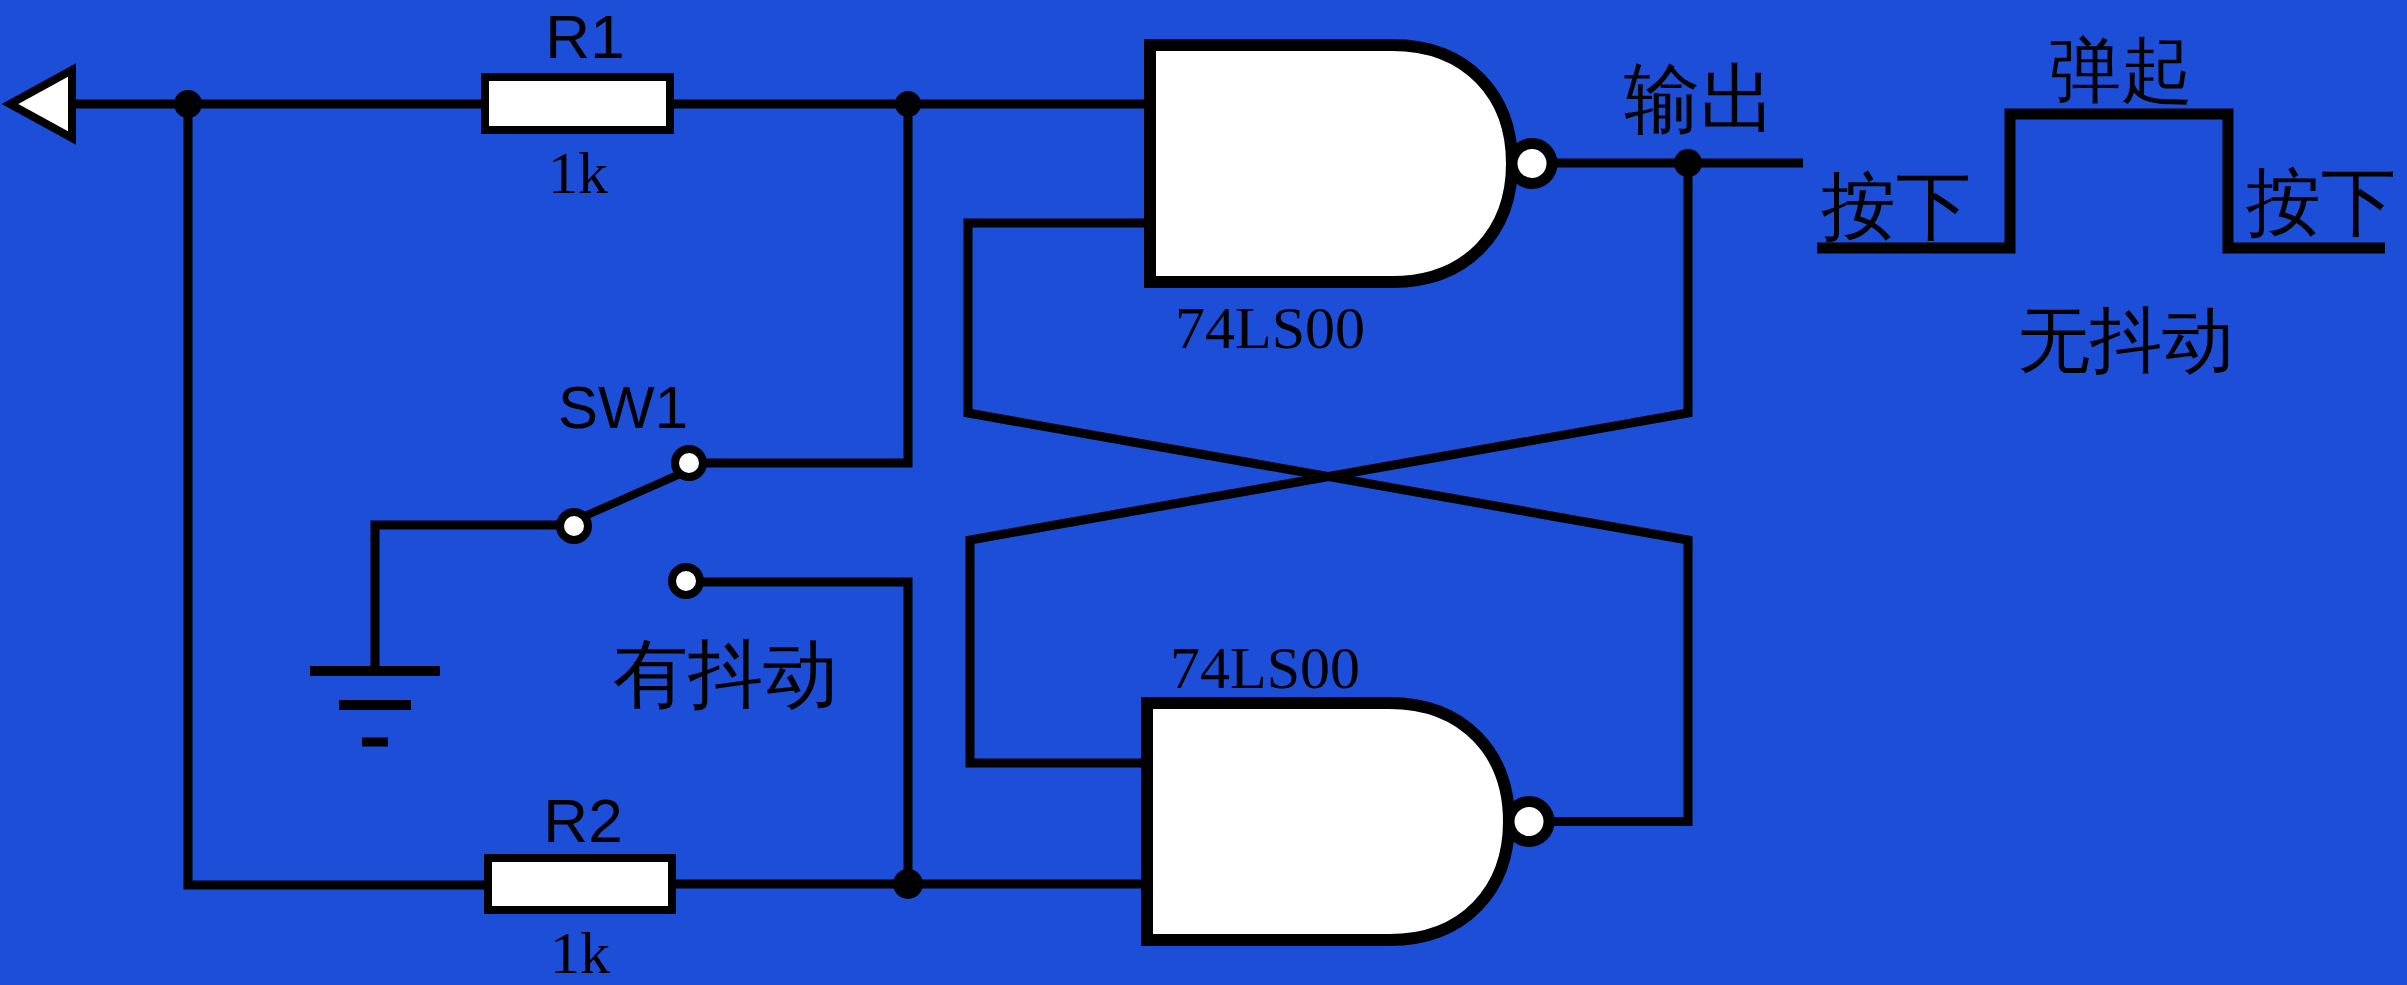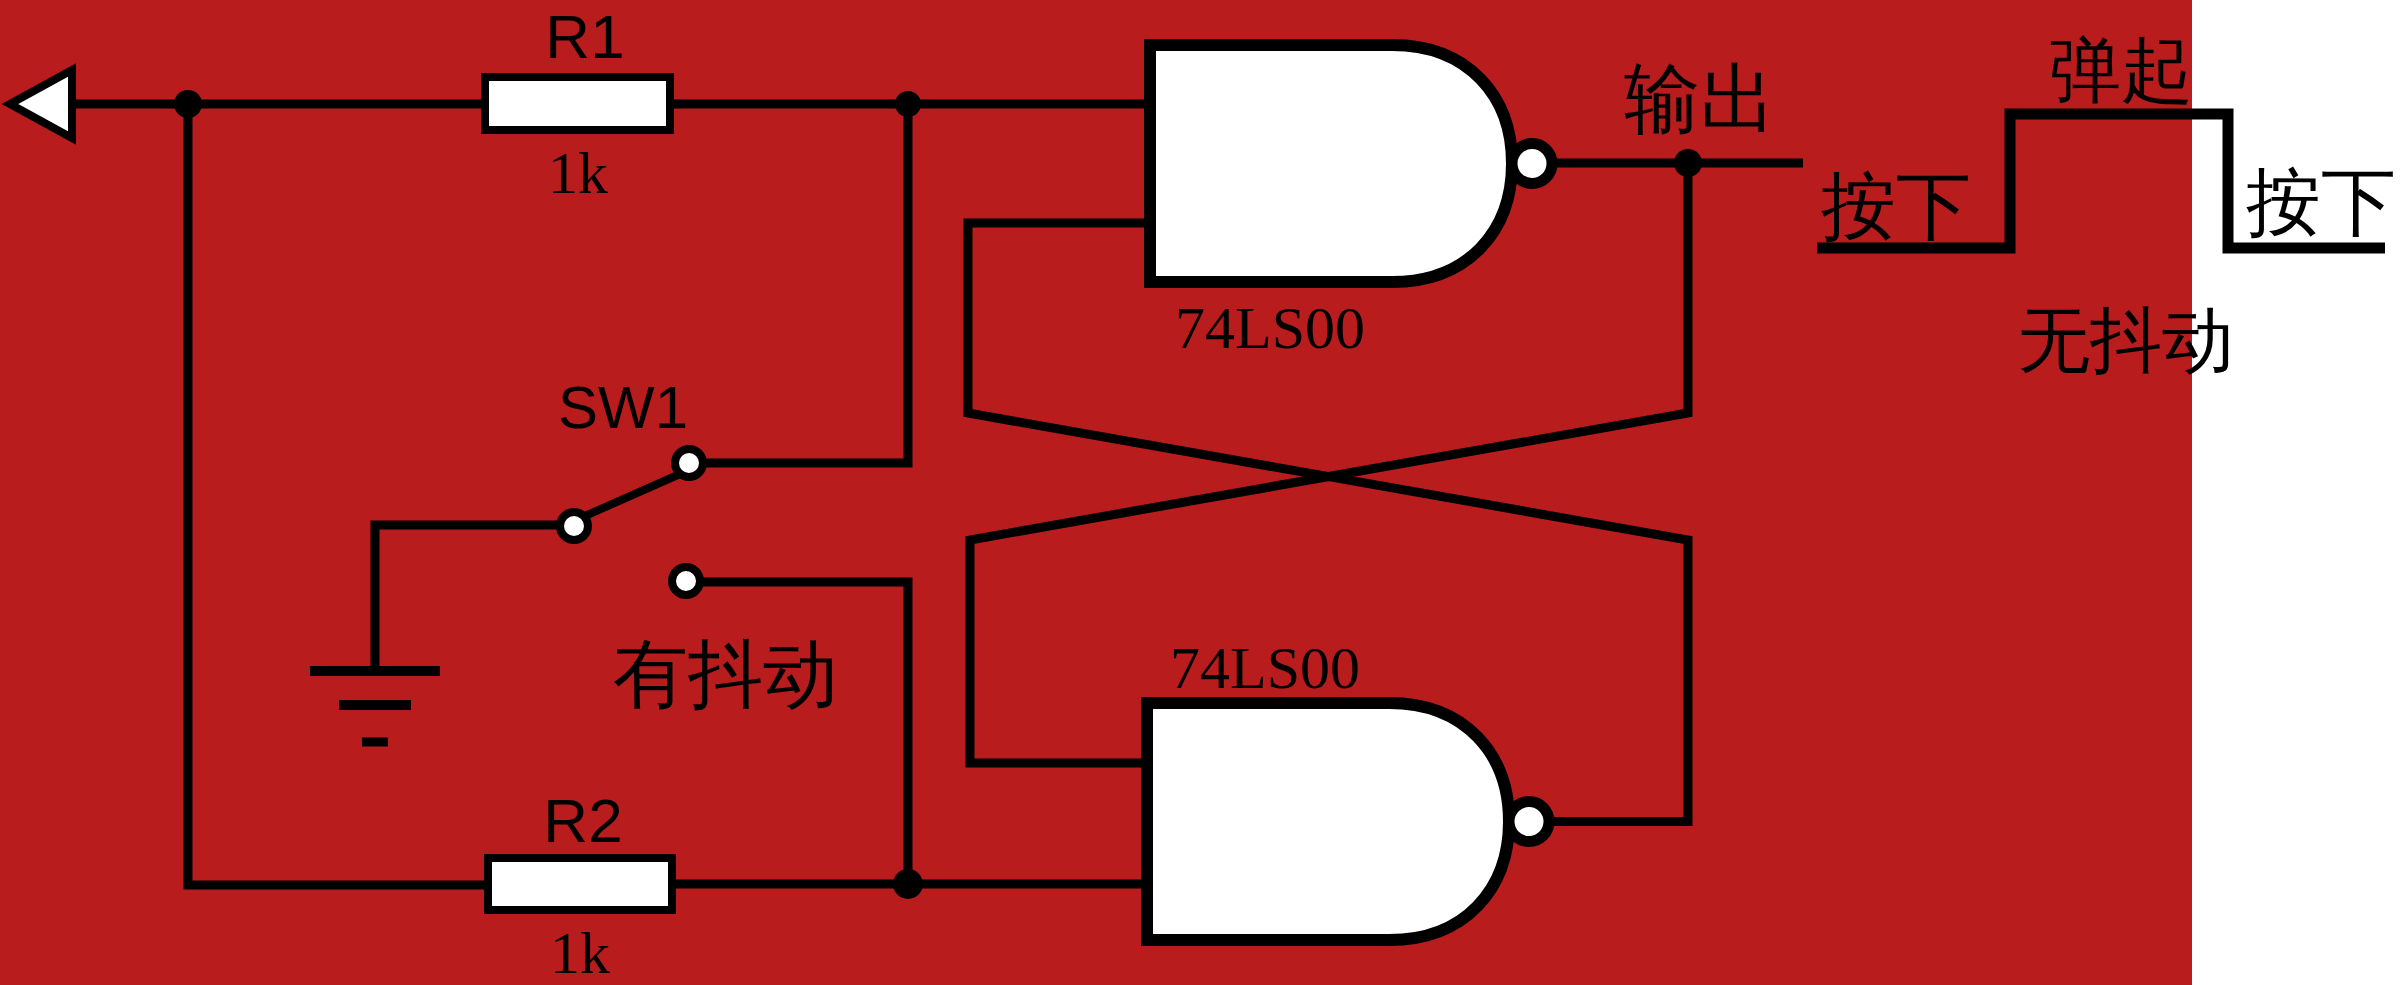--- a/index.html
+++ b/index.html
@@ -1,23 +1,23 @@
 <!DOCTYPE html>
 <html><head>
 <meta charset="utf-8">
 <style>
   html, body {
     margin: 0;
     padding: 0;
     background: #ffffff;
   }
   .stage {
-    width: 2192px;
+    width: 2407px;
     height: 985px;
-    background: #b91c1c;
+    background: #1d4ed8;
     position: relative;
   }
   svg { display: block; }
   text { fill: #000000; }
   .sans  { font-family: "Liberation Sans", sans-serif; }
   .serif { font-family: "Liberation Serif", serif; }
   .cjk   { font-family: "Liberation Serif", "DejaVu Serif", serif; }
   .mid   { text-anchor: middle; }
 </style>
 </head>

